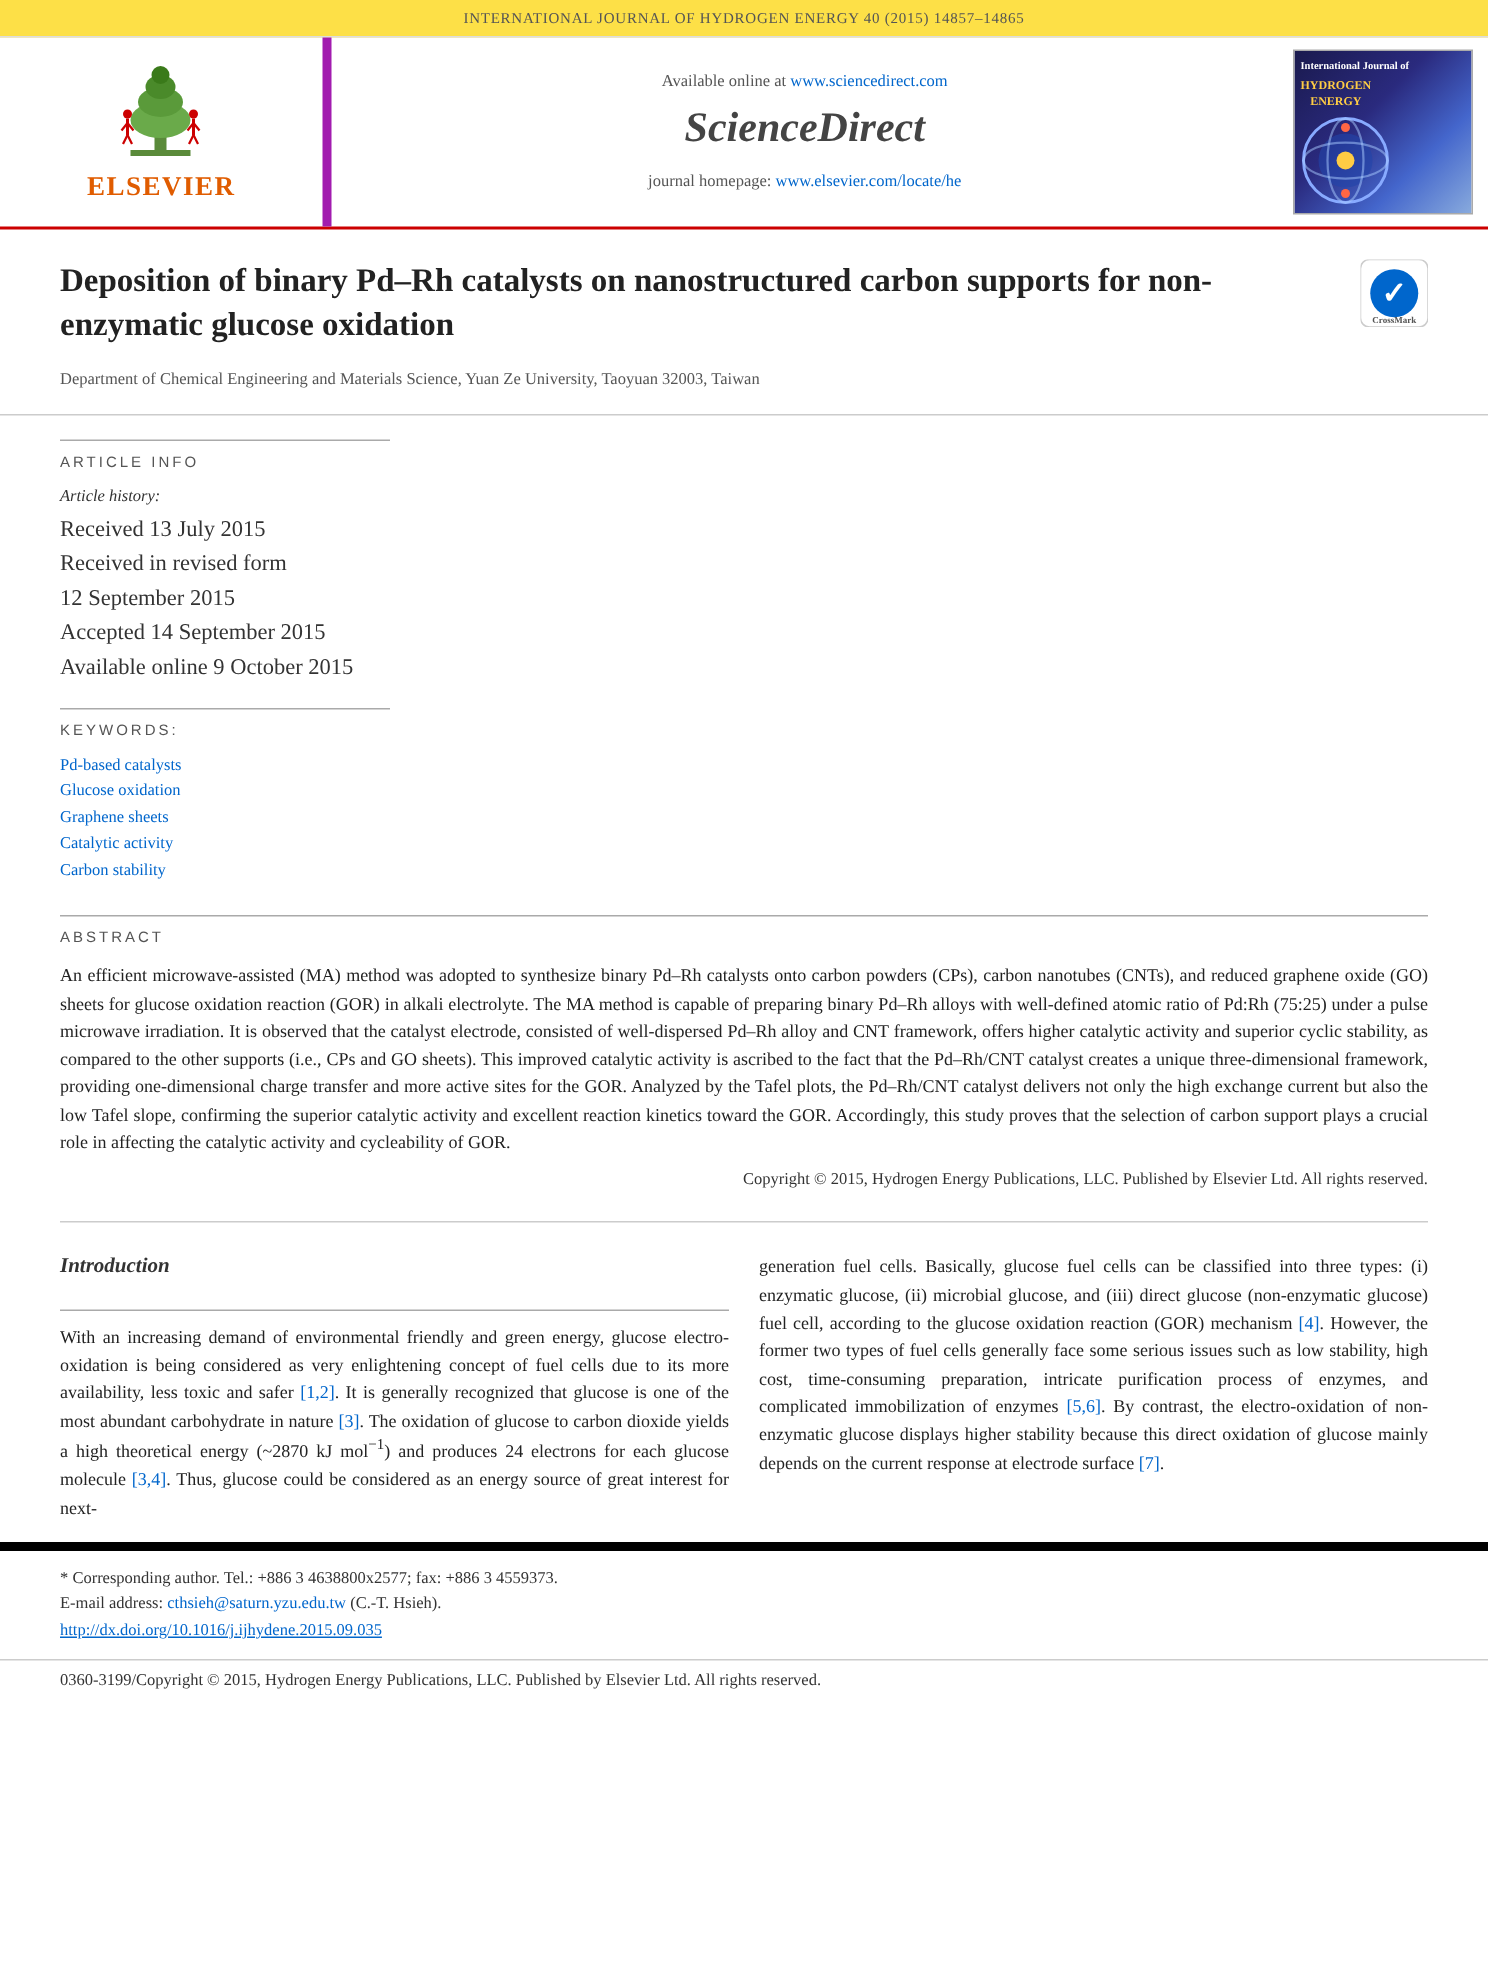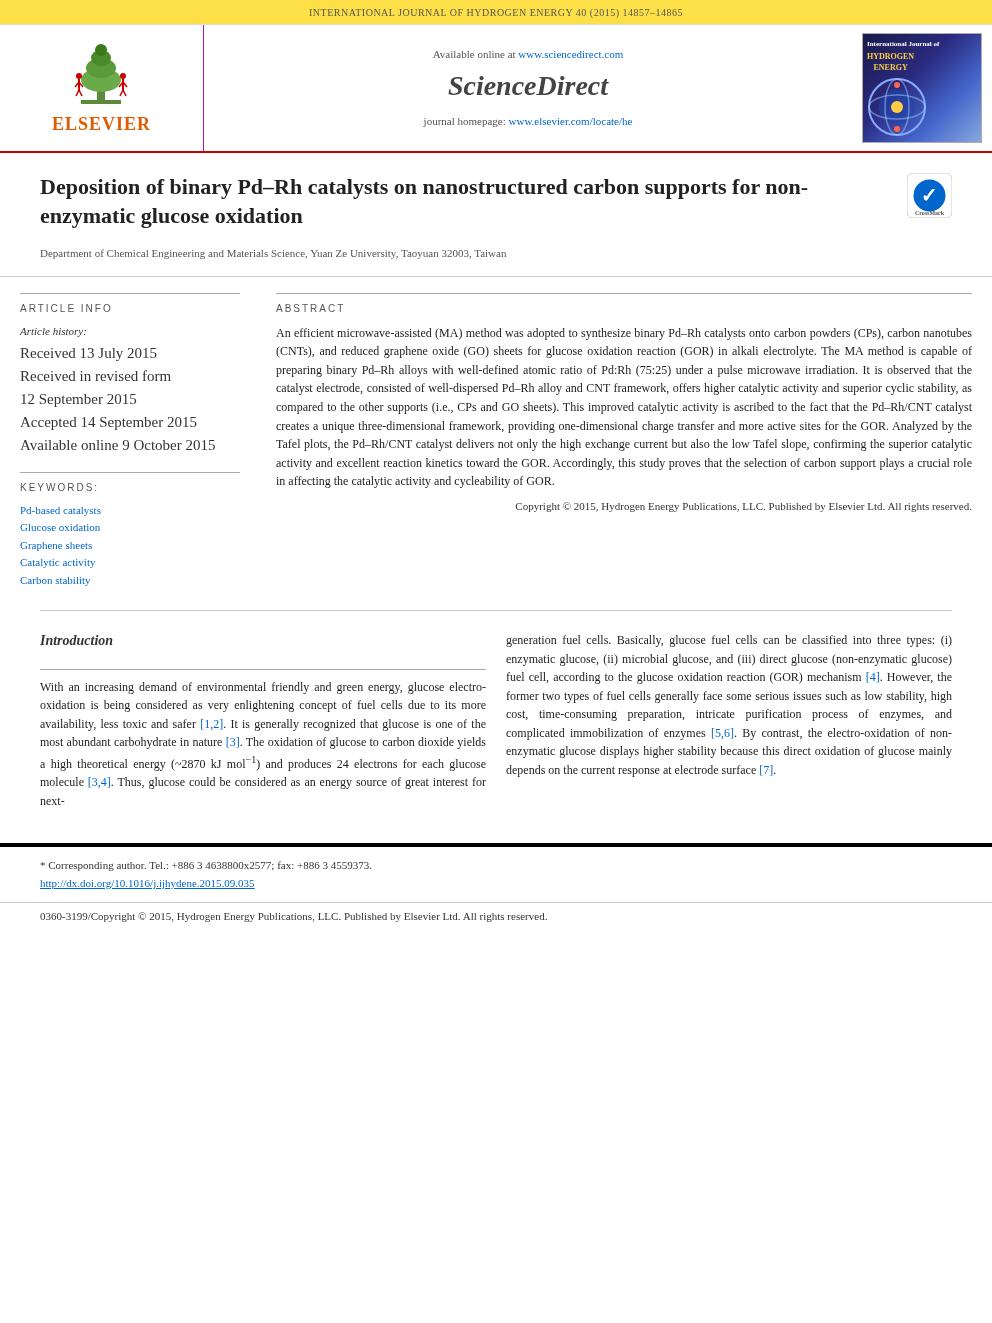--- a/index.html
+++ b/index.html
@@ -21,27 +21,27 @@
       letter-spacing: 0.5px;
       border-bottom: 1px solid #ddd;
     }
     .header-section {
       display: flex;
       align-items: stretch;
       border-bottom: 2px solid #c00;
       padding: 0;
     }
     .header-left {
-      width: 204px;
+      width: 221px;
       display: flex;
       flex-direction: column;
       align-items: center;
       justify-content: center;
       padding: 10px 15px;
-      border-right: 1px solid #a21caf;
+      border-right: 6px solid #a21caf;
     }
     .elsevier-logo {
       display: flex;
       flex-direction: column;
       align-items: center;
     }
     .elsevier-tree {
       width: 80px;
       height: 70px;
     }
@@ -162,23 +162,24 @@
     .authors sup {
       font-size: 10px;
     }
     .affiliation {
       font-size: 11px;
       color: #555;
       margin-bottom: 4px;
     }
     .main-content {
       display: flex;
-      padding: 0 20px;
-      gap: 36px;
+      padding: 0 40px;
+      gap: 20px;
       margin-top: 16px;
+      flex-direction: column;
     }
     .left-column {
       width: 220px;
       flex-shrink: 0;
     }
     .right-column {
       flex: 1;
     }
     .section-label {
       font-size: 10px;
@@ -261,23 +262,23 @@
       color: #222;
       line-height: 1.55;
       text-align: justify;
       margin-bottom: 8px;
     }
     .body-text a, .body-link {
       color: #0066cc;
       text-decoration: none;
     }
     .footnote-section {
-      border-top: 4px solid #000000;
+      border-top: 6px solid #000000;
       padding: 10px 40px;
-      margin-top: 24px;
+      margin-top: 6px;
     }
     .footnote-text {
       font-size: 11px;
       color: #333;
       line-height: 1.5;
     }
     .doi-link {
       color: #0066cc;
       font-size: 11px;
       display: block;
@@ -425,18 +426,23 @@
     <p class="body-text">
       generation fuel cells. Basically, glucose fuel cells can be classified into three types: (i) enzymatic glucose, (ii) microbial glucose, and (iii) direct glucose (non-enzymatic glucose) fuel cell, according to the glucose oxidation reaction (GOR) mechanism <a class="body-link" href="#">[4]</a>. However, the former two types of fuel cells generally face some serious issues such as low stability, high cost, time-consuming preparation, intricate purification process of enzymes, and complicated immobilization of enzymes <a class="body-link" href="#">[5,6]</a>. By contrast, the electro-oxidation of non-enzymatic glucose displays higher stability because <span>this</span> direct oxidation of glucose mainly depends on the current response at electrode surface <a class="body-link" href="#">[7]</a>.
     </p>
   </div>
 </div>
 
 <div class="footnote-section">
   <p class="footnote-text">
     <span>* Corresponding author. Tel.: +886 3 4638800x2577; fax: +886 3 4559373.</span>
   </p>
+  <p class="footnote-text">
+    <span>E-mail address:</span>
+    <a class="body-link" href="#">cthsieh@saturn.yzu.edu.tw</a>
+    <span>(C.-T. Hsieh).</span>
+  </p>
   <a class="doi-link" href="#">http://dx.doi.org/10.1016/j.ijhydene.2015.09.035</a>
 </div>
 
 <div class="copyright-footer">
   <span>0360-3199/Copyright © 2015, Hydrogen Energy Publications, LLC. Published by Elsevier Ltd. All rights reserved.</span>
 </div>
 
 </body></html>

